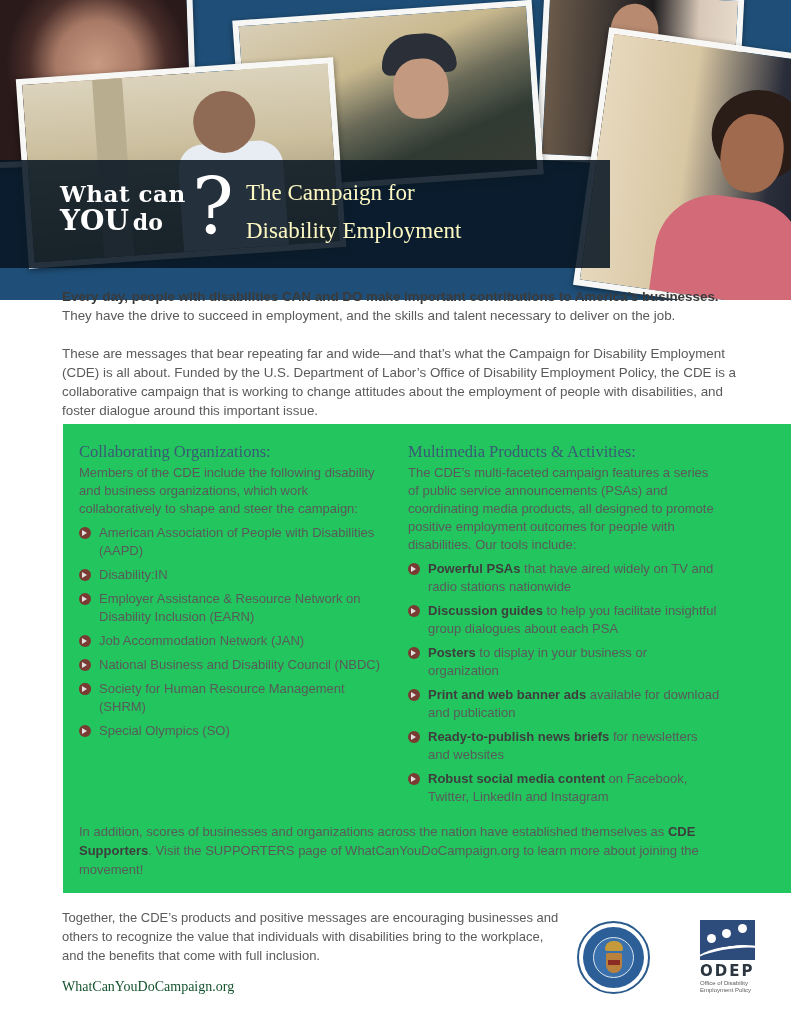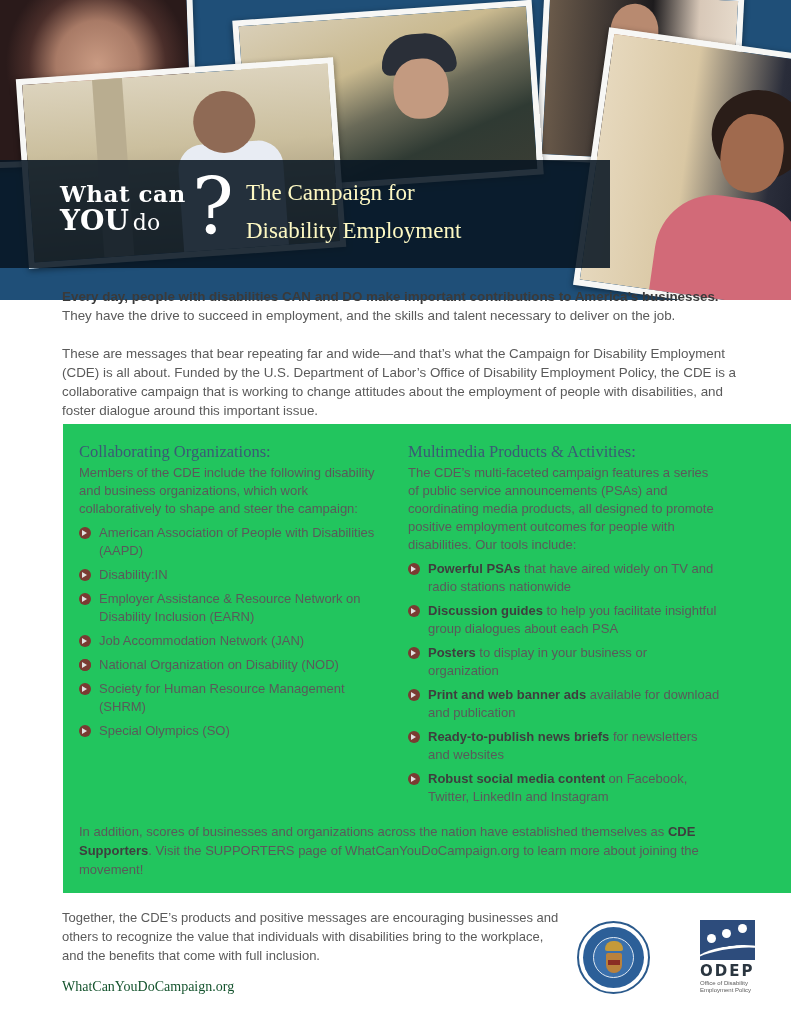--- a/index.html
+++ b/index.html
@@ -32,21 +32,21 @@
     .photo-6 { left: 590px; top: 42px; width: 230px; height: 260px; transform: rotate(8deg); }
     .photo-6 .ph { background: linear-gradient(90deg, #e6d8bd 0%, #d9c7a3 40%, #2a2d3a 80%, #1c1f2c 100%); }
     .photo-6 .hair { position:absolute; left:110px; top:35px; width:95px; height:90px; border-radius:50%; background:#2a1d18; }
     .photo-6 .face { position:absolute; left:122px; top:60px; width:62px; height:78px; border-radius:45%; background:#a06a4e; }
     .photo-6 .dress { position:absolute; left:70px; top:145px; width:150px; height:140px; border-radius:60px 60px 0 0; background:#d26a78; }
 
     .title-band { position: absolute; left: 0; top: 160px; width: 610px; height: 108px; background: rgba(8, 22, 34, 0.88); }
     .tagline { position: absolute; left: 60px; top: 182px; color: #ffffff; font-family: "DejaVu Serif", "Liberation Serif", serif; font-weight: bold; line-height: 1; }
     .tagline .l1 { display:block; font-size: 23px; letter-spacing: 0.5px; }
     .tagline .l2 { display:block; font-size: 28px; margin-top: 2px; }
-    .tagline .l2 .small { font-size: 22px; font-weight: normal; margin-left: 4px; text-align: right; }
+    .tagline .l2 .small { font-size: 22px; font-weight: bold; margin-left: 4px; text-align: right; }
     .qmark { position: absolute; left: 192px; top: 168px; color:#ffffff; font-family: "DejaVu Serif", "Liberation Serif", serif; font-size: 78px; line-height: 1; }
     .campaign-title { position: absolute; left: 246px; top: 174px; color: #fef9c3; font-family: "Liberation Serif", "DejaVu Serif", serif; font-size: 23px; line-height: 38px; }
 
     
     .intro { position: absolute; left: 62px; top: 287px; width: 680px; font-size: 13.4px; line-height: 19px; color: #5a5a5a; }
     .intro .lead { font-weight: bold; color: #3a3a3a; display:block; }
     .intro p + p { margin-top: 19px; }
 
     
     .box { position: absolute; left: 63px; top: 424px; width: 736px; height: 469px; background: #22c55e; }
@@ -131,22 +131,22 @@
 
 <div class="box">
   <div class="col-left">
     <div class="col-head">Collaborating Organizations:</div>
     <div class="col-intro">Members of the CDE include the following disability and business organizations, which work collaboratively to shape and steer the campaign:</div>
     <ul class="bullets">
       <li><span class="arrow"></span><span>American Association of People with Disabilities (AAPD)</span></li>
       <li><span class="arrow"></span><span>Disability:IN</span></li>
       <li><span class="arrow"></span><span>Employer Assistance &amp; Resource Network on Disability Inclusion (EARN)</span></li>
       <li><span class="arrow"></span><span>Job Accommodation Network (JAN)</span></li>
+      <li><span class="arrow"></span><span>National Business and Disability Council (NBDC)</span></li>
       <li><span class="arrow"></span></li>
-      <li><span class="arrow"></span><span>National Organization on Disability (NOD)</span></li>
       <li><span class="arrow"></span><span>Society for Human Resource Management (SHRM)</span></li>
       <li><span class="arrow"></span><span>Special Olympics (SO)</span></li>
     </ul>
   </div>
 
   <div class="col-right">
     <div class="col-head">Multimedia Products &amp; Activities:</div>
     <div class="col-intro">The CDE’s multi-faceted campaign features a series of public service announcements (PSAs) and coordinating media products, all designed to promote positive employment outcomes for people with disabilities. Our tools include:</div>
     <ul class="bullets">
       <li><span class="arrow"></span><b>Powerful PSAs</b><span> that have aired widely on TV and radio stations nationwide</span></li>

